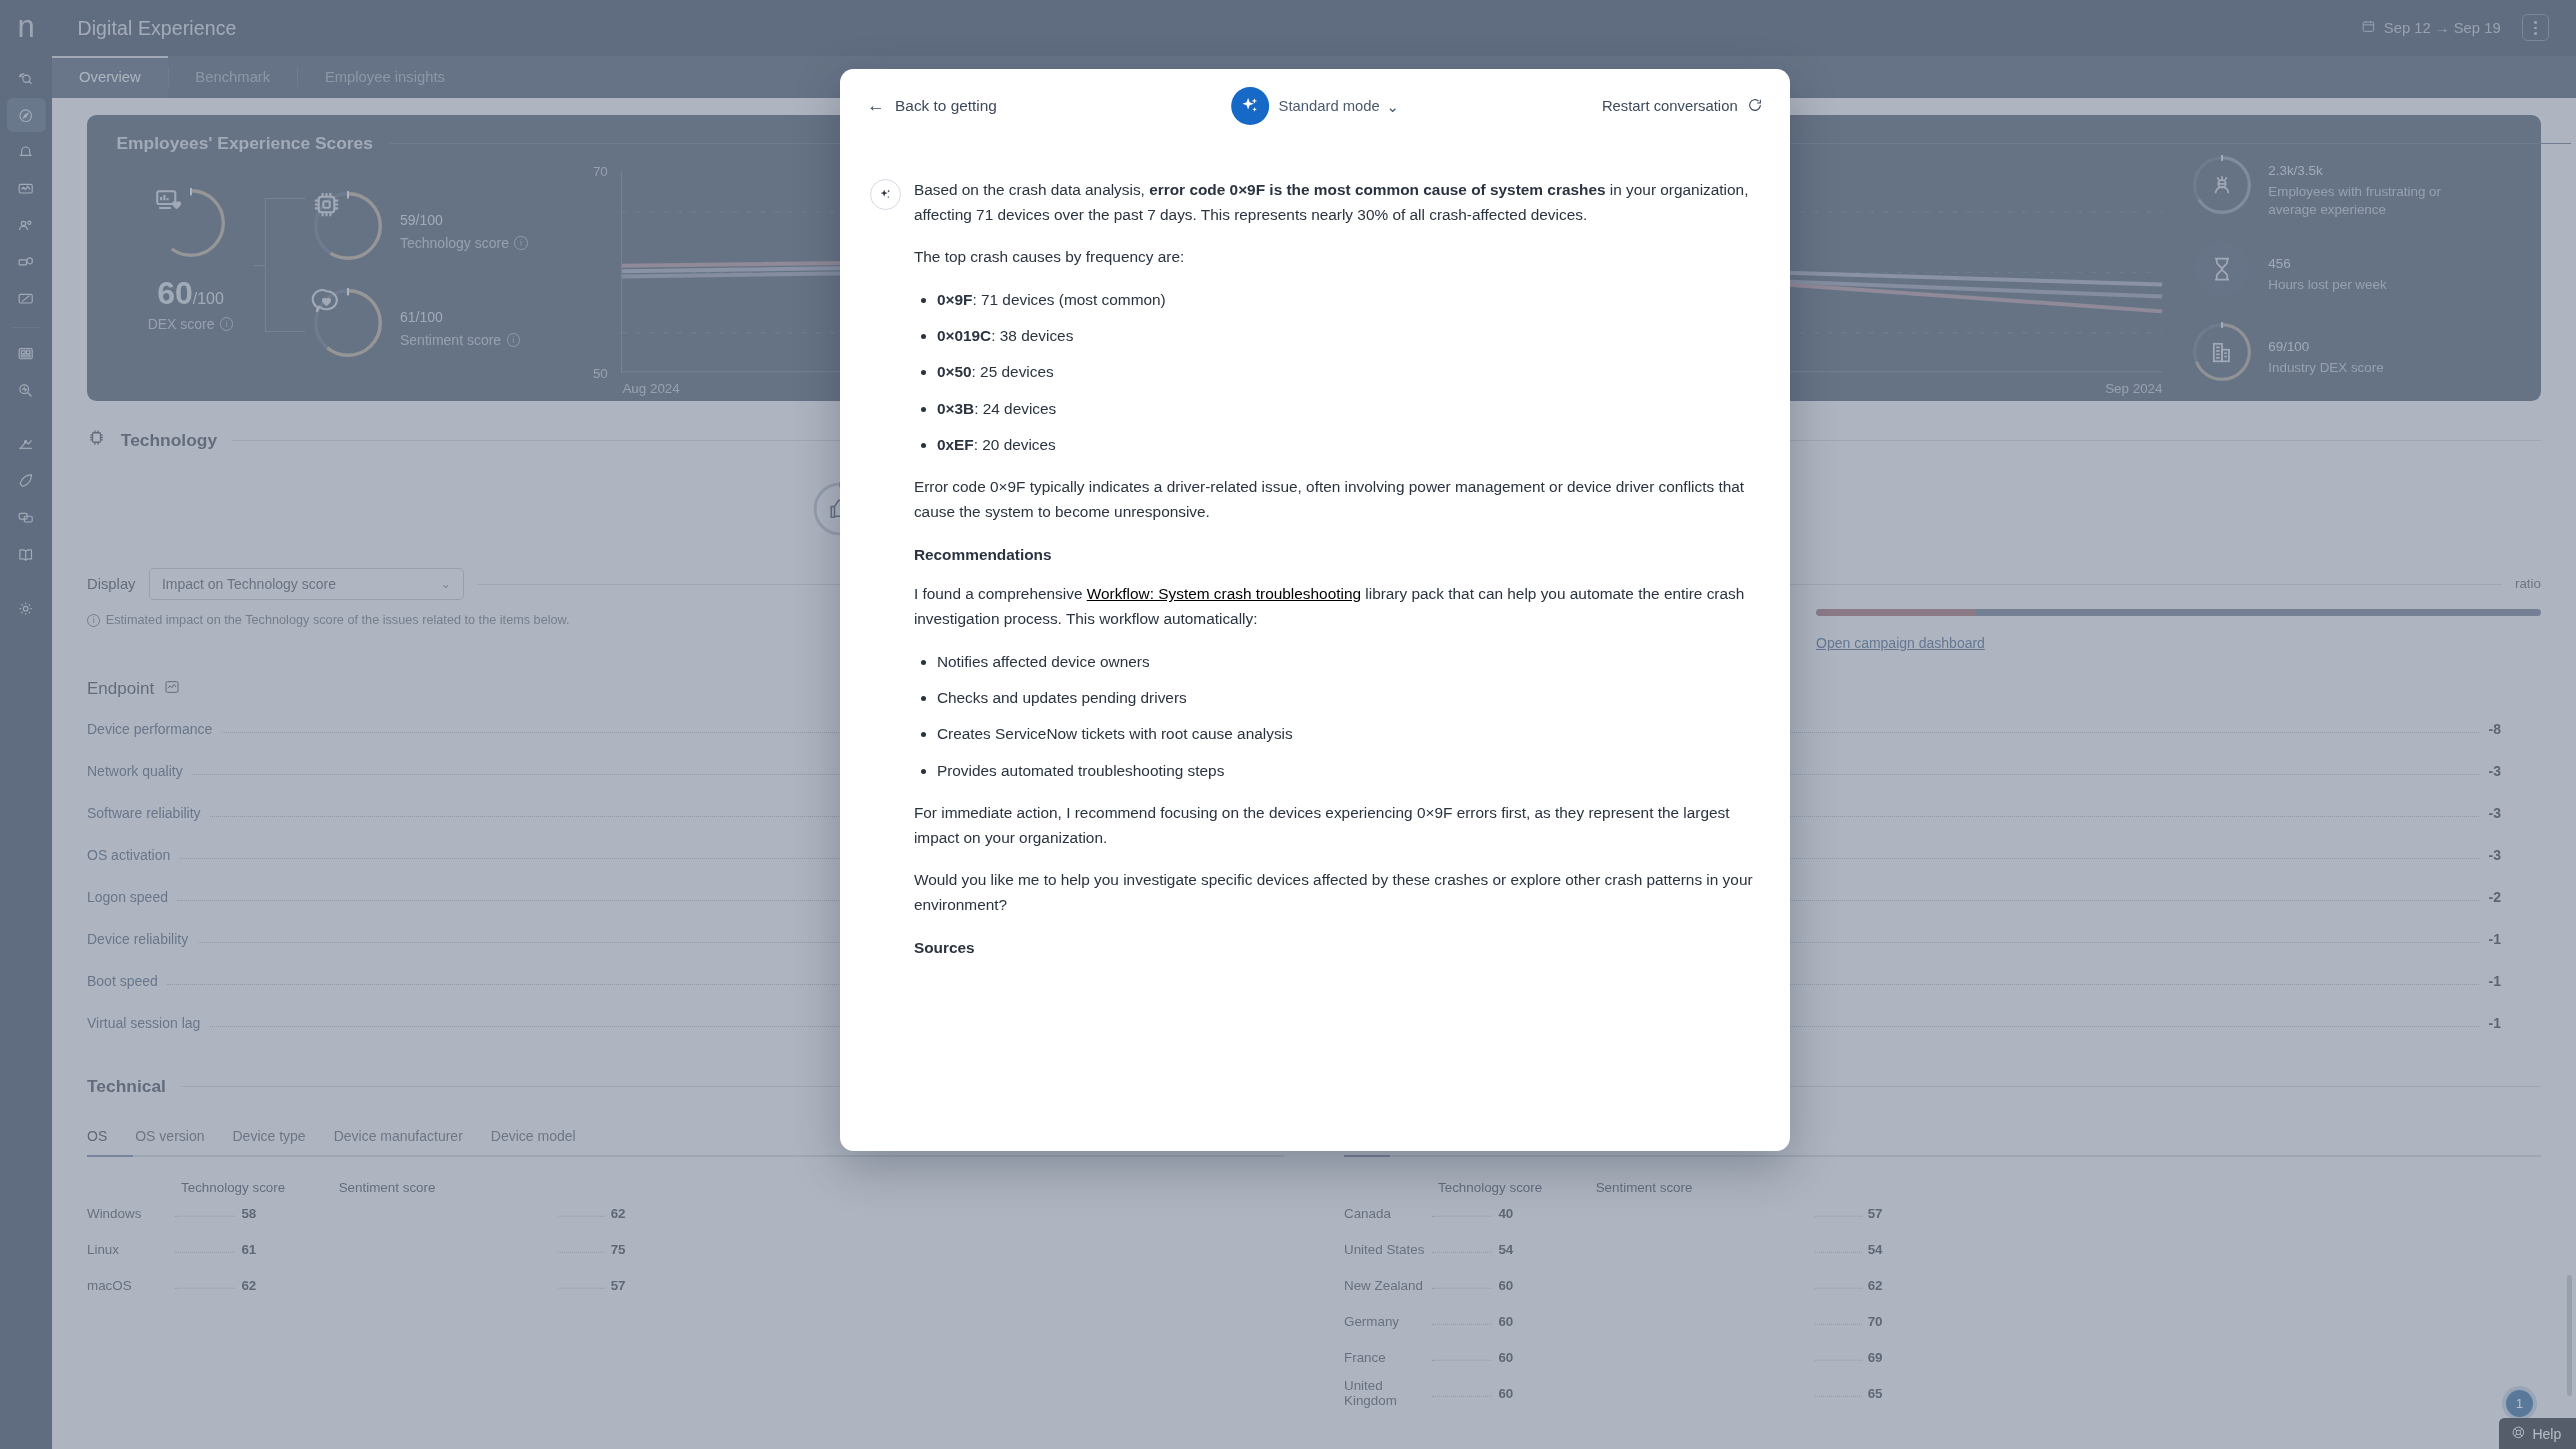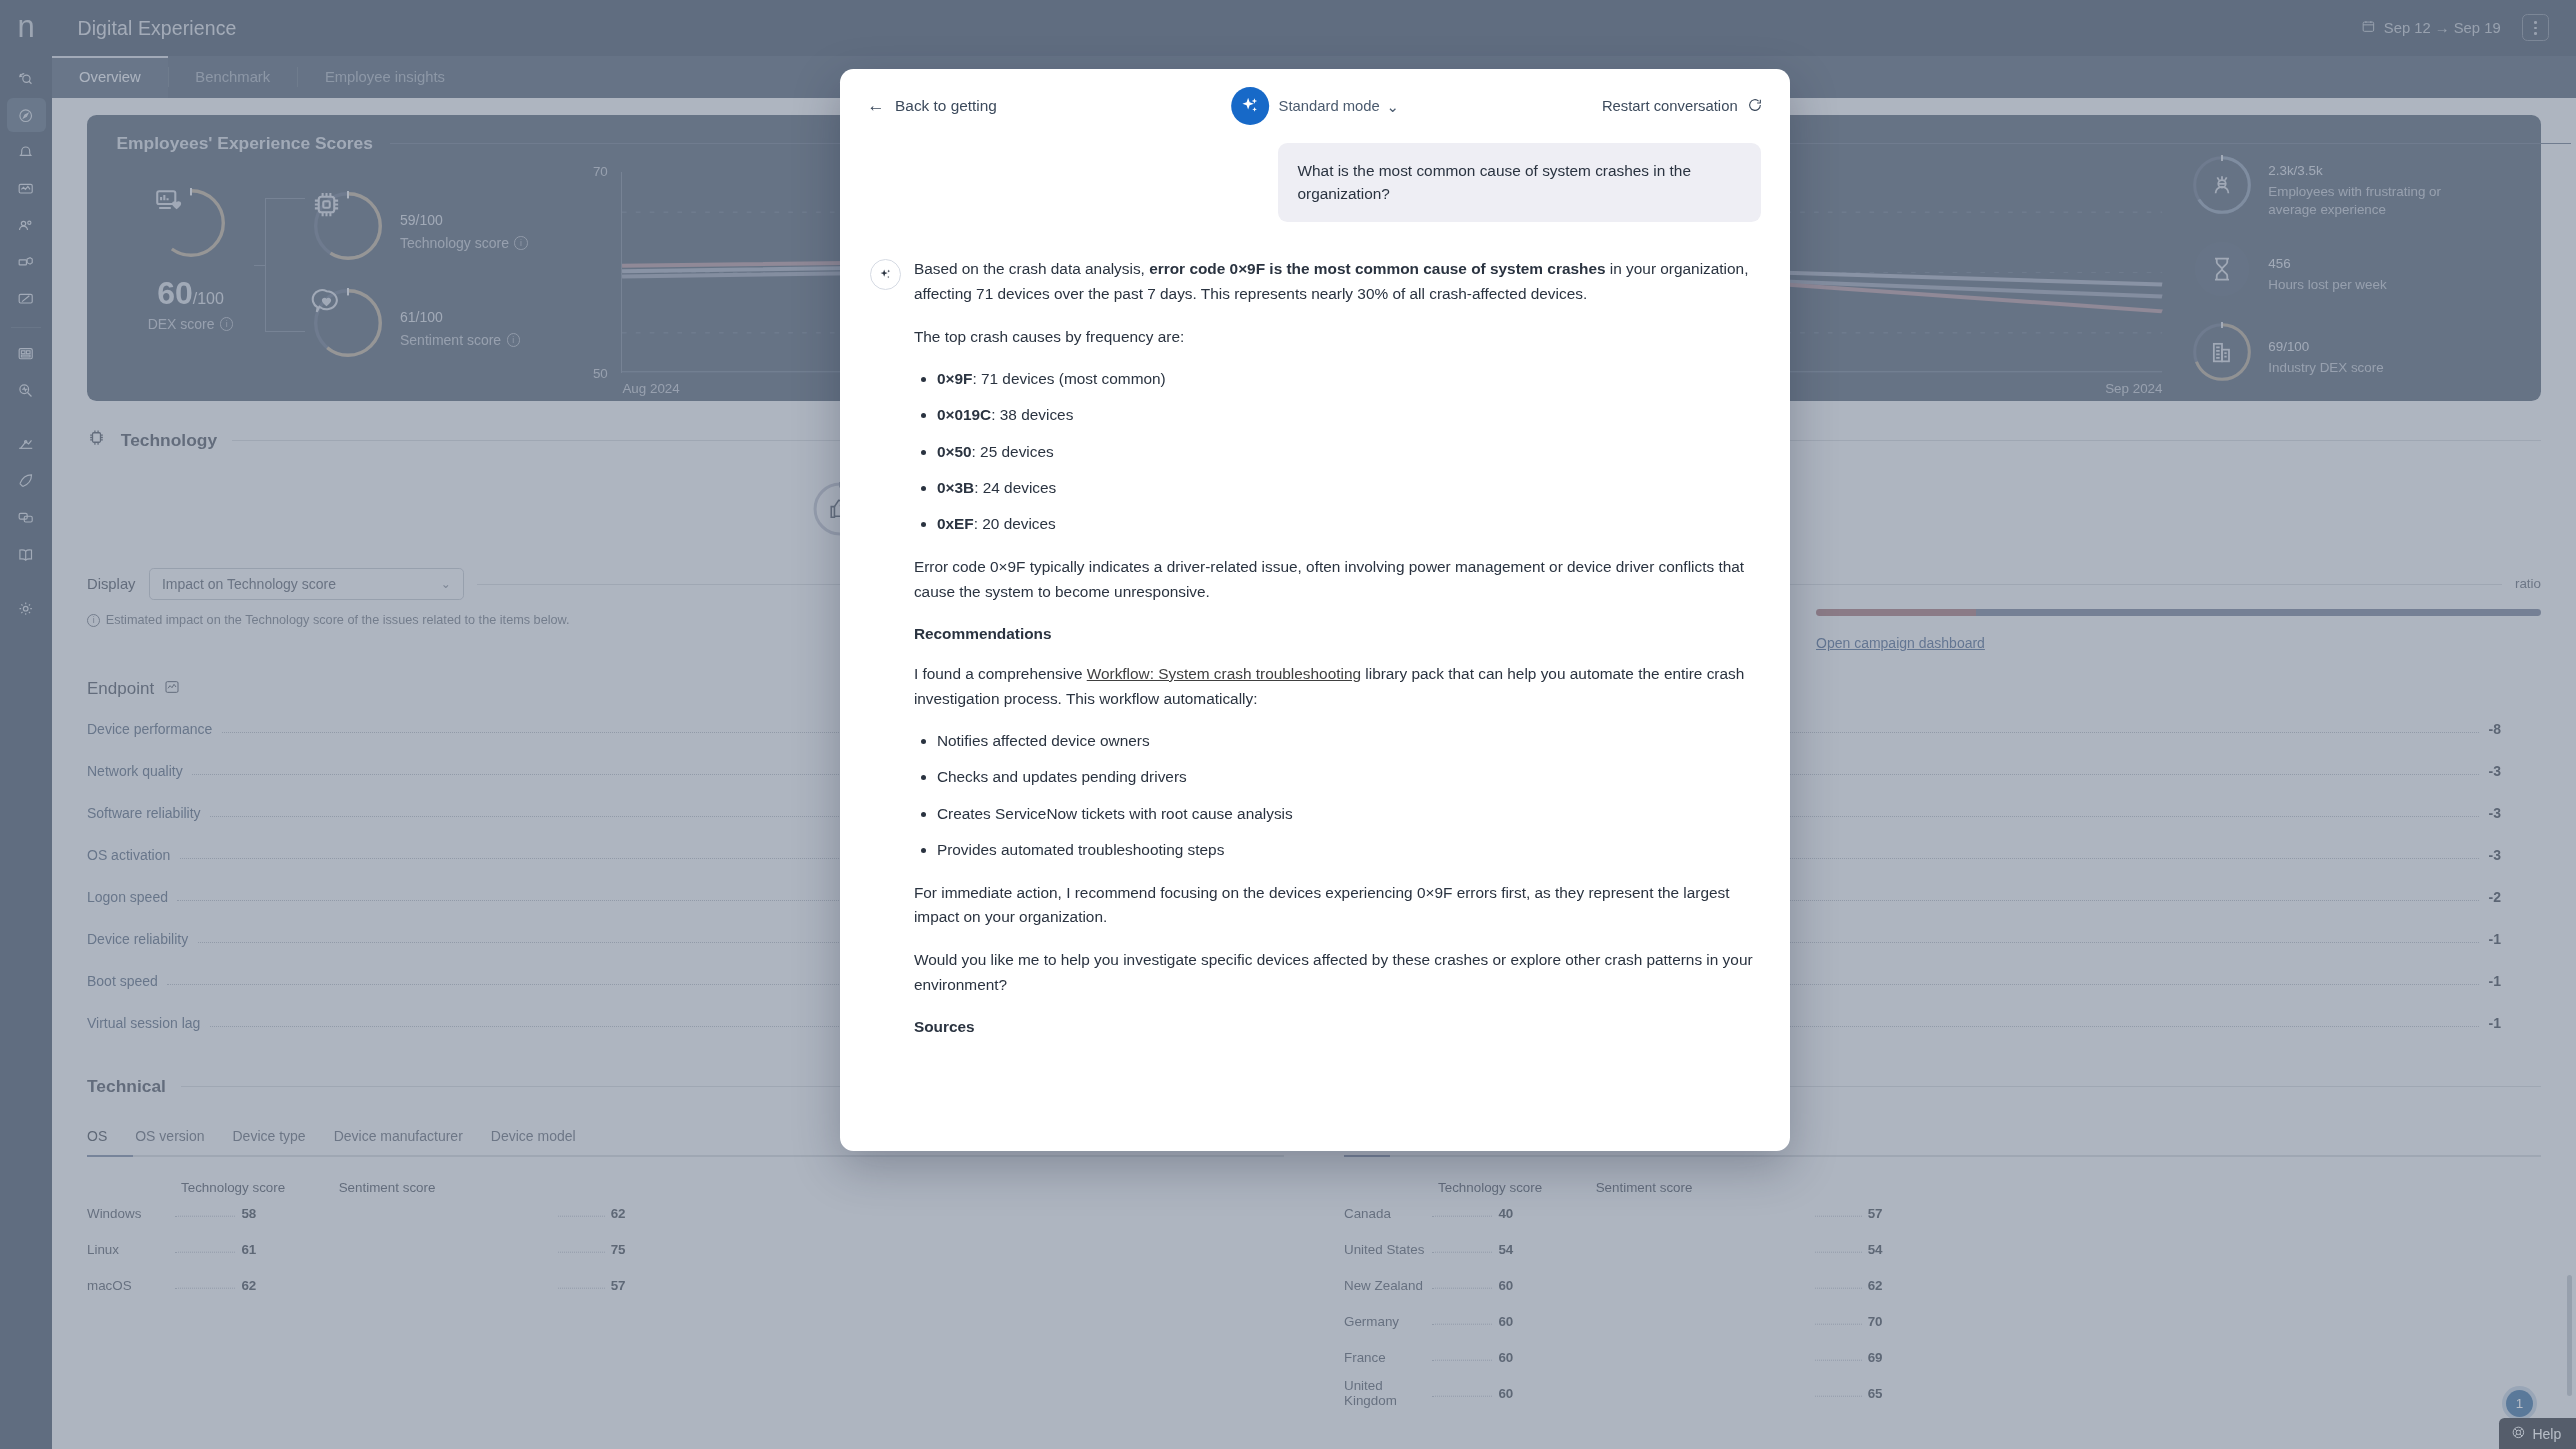--- a/index.html
+++ b/index.html
@@ -265,21 +265,21 @@
     width: 31px; height: 31px; border-radius: 50%; border: 0.9px solid #d5dae3;
     display: flex; align-items: center; justify-content: center; flex: 0 0 31px; margin-top: 1.3px;
   }
   .ai-avatar svg { width: 14.8px; height: 14.8px; fill: #2a3340; }
   .ai-content { flex: 1; color: #2a3340; font-size: 15.4px; line-height: 1.62; }
   .ai-content p { margin-bottom: 17.4px; }
   .ai-content h4 { font-size: 15.4px; font-weight: 700; margin-bottom: 14.8px; }
   .ai-content ul { margin: 0 0 17.4px 23px; }
   .ai-content li { margin-bottom: 11.4px; }
   .ai-content b { font-weight: 700; }
-  .ai-content a { color: #404040; }
+  .ai-content a { color: #000000; }
 
   .m-foot { flex: 0 0 auto; padding: 5.4px 29.5px 23px; }
   .composer {
     height: 52px; border: 0.9px solid #c4cbd6; border-radius: 27px;
     display: flex; align-items: center; padding: 0 23px;
   }
   .composer input {
     flex: 1; border: 0; outline: 0; font-size: 15.4px; color: #2a3340;
     font-family: "Liberation Sans", sans-serif; background: transparent;
   }
@@ -964,21 +964,20 @@
       <span>
         <svg viewBox="0 0 24 24">
             <path d="M20 12a8 8 0 1 1-2.6-5.9"></path>
             <path d="M20 4.2V9h-4.8"></path>
           </svg>
       </span>
     </div>
   </div>
 
   <div class="m-body">
-    <div class="user-bubble">What is the most common cause of system crashes in the organization?</div>
 
     <div class="ai-row">
       <div class="ai-avatar">
         <svg viewBox="0 0 24 24">
             <path d="M10 4 11.5 8.4 15.9 9.9 11.5 11.4 10 15.8 8.5 11.4 4.1 9.9 8.5 8.4z"></path>
             <path d="M17.4 4.1 18 5.9 19.8 6.5 18 7.1 17.4 8.9 16.8 7.1 15 6.5 16.8 5.9z"></path>
             <path d="M16.6 14.4 17.1 15.8 18.5 16.3 17.1 16.8 16.6 18.2 16.1 16.8 14.7 16.3 16.1 15.8z"></path>
           </svg>
       </div>
       <div class="ai-content">

